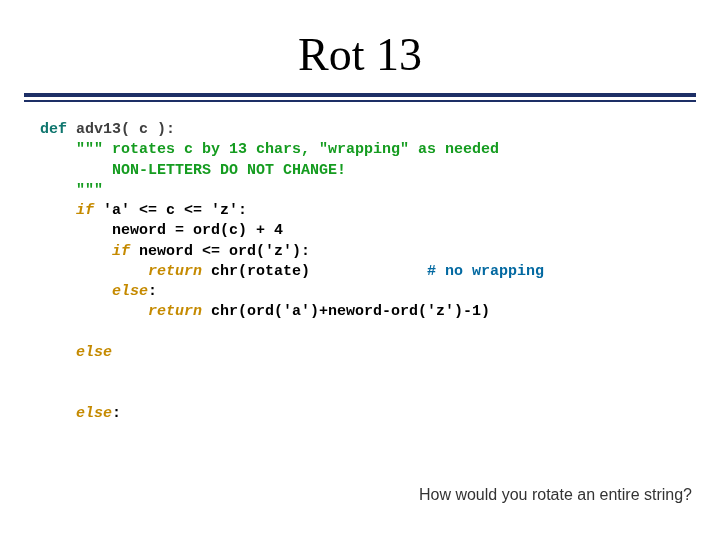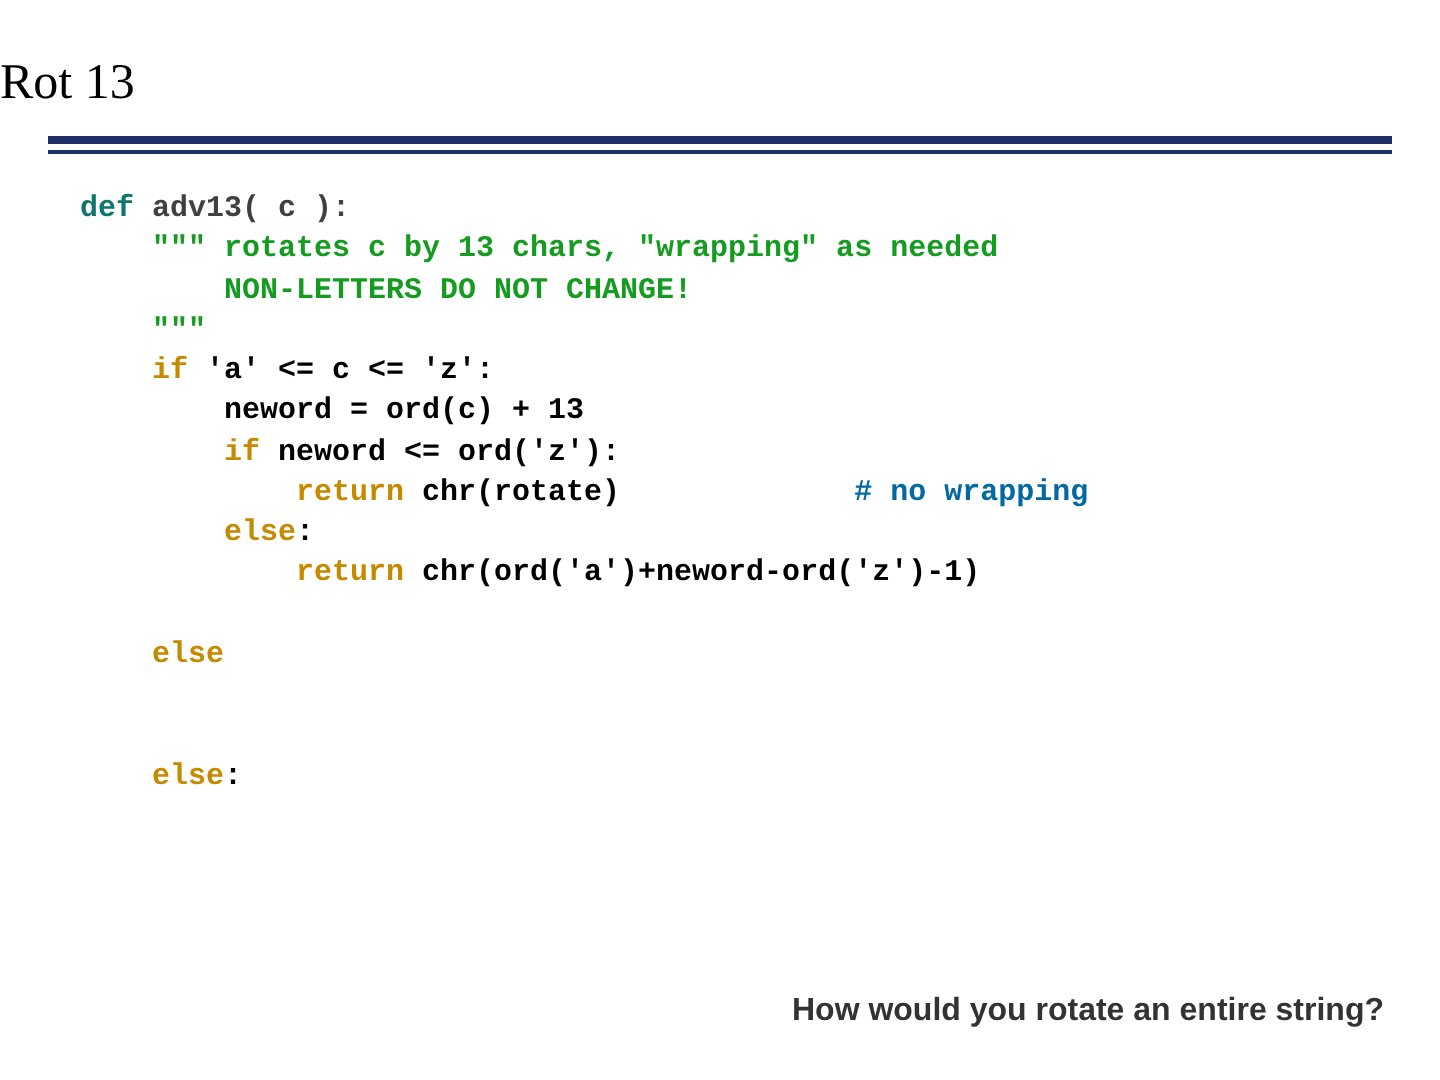--- a/index.html
+++ b/index.html
@@ -6,21 +6,22 @@
   body {
     margin: 0;
     width: 720px;
     height: 540px;
     background: #ffffff;
     font-family: Arial, Helvetica, sans-serif;
     position: relative;
   }
   .title {
     font-family: "Times New Roman", Times, serif;
-    font-size: 25px;
+    font-size: 46px;
+    text-align: center;
     margin-top: 28px;
     margin-bottom: 12px;
     color: #000;
   }
   .rule-stack {
     margin: 0 24px 18px 24px;
   }
   .rule-thick {
     border: none;
     border-top: 4px solid #1d2f66;
@@ -36,48 +37,47 @@
     font-size: 15px;
     line-height: 1.35;
     font-weight: bold;
     color: #000;
     margin: 0 40px;
     white-space: pre;
   }
   .kw-def { color: #0f766e; }
   .fn-name { color: #404040; }
   .str { color: #159c20; }
-  .kw { color: #c58a00; }
+  .kw { color: #c58a00; font-style: italic; }
   .comment { color: #0369a1; }
   .footer-q {
     position: absolute;
     right: 28px;
-    bottom: 25px;
+    bottom: 36px;
     font-family: Arial, Helvetica, sans-serif;
     font-size: 16px;
     color: #333;
-    font-weight: bold;
   }
 </style>
 </head>
 <body>
 
 <div class="title">Rot 13</div>
 
 <div class="rule-stack">
   <hr class="rule-thick">
   <hr class="rule-thin">
 </div>
 
 <div class="code-block"><span class="kw-def">def</span><span class="fn-name"> adv13( c ):</span>
 <span class="str">    """ rotates c by 13 chars, "wrapping" as needed</span>
 <span class="str">        NON-LETTERS DO NOT CHANGE!</span>
 <span class="str">    """</span>
 <span class="kw">    if</span><span> 'a' &lt;= c &lt;= 'z':</span>
-<span>        neword = ord(c) + 13</span>
+<span>        neword = ord(c) + 4</span>
 <span class="kw">        if</span><span> neword &lt;= ord('z'):</span>
 <span class="kw">            return</span><span> chr(rotate)</span><span class="comment">             # no wrapping</span>
 <span class="kw">        else</span><span>:</span>
 <span class="kw">            return</span><span> chr(ord('a')+neword-ord('z')-1)</span>
 <span> </span>
 <span class="kw">    else</span>
 <span> </span>
 <span> </span>
 <span class="kw">    else</span><span>:</span></div>
 

